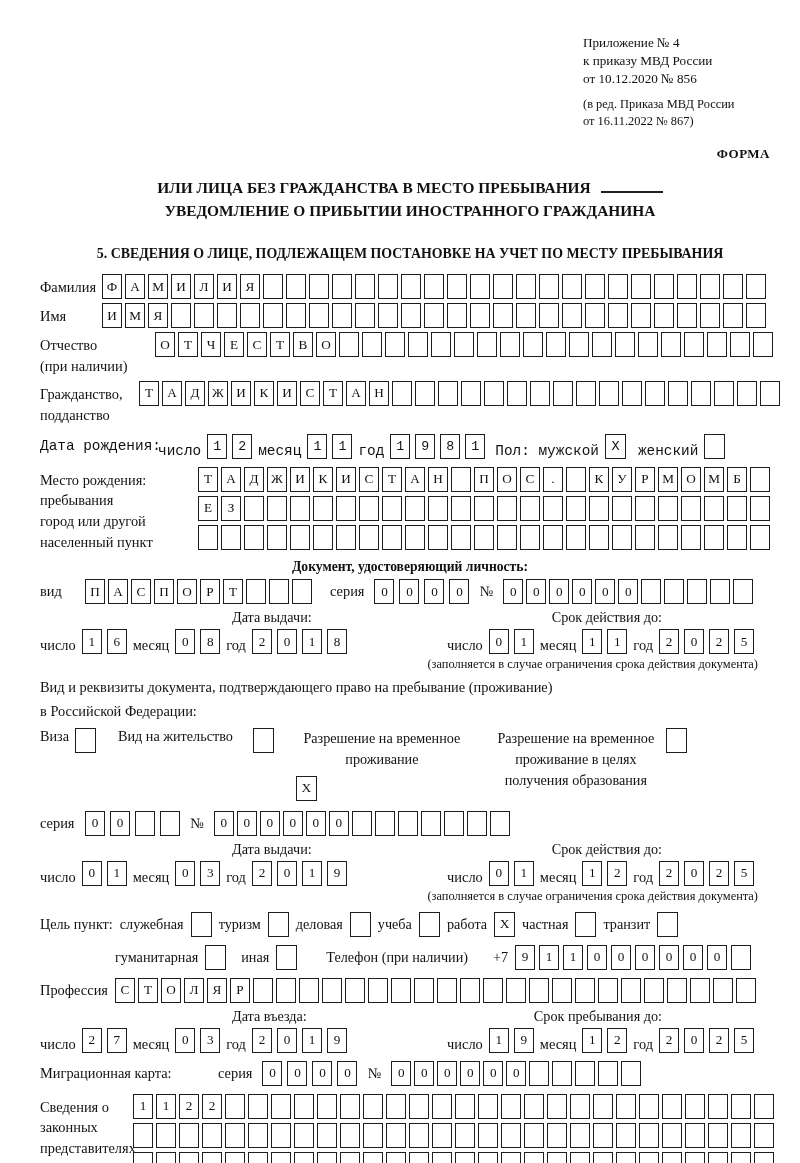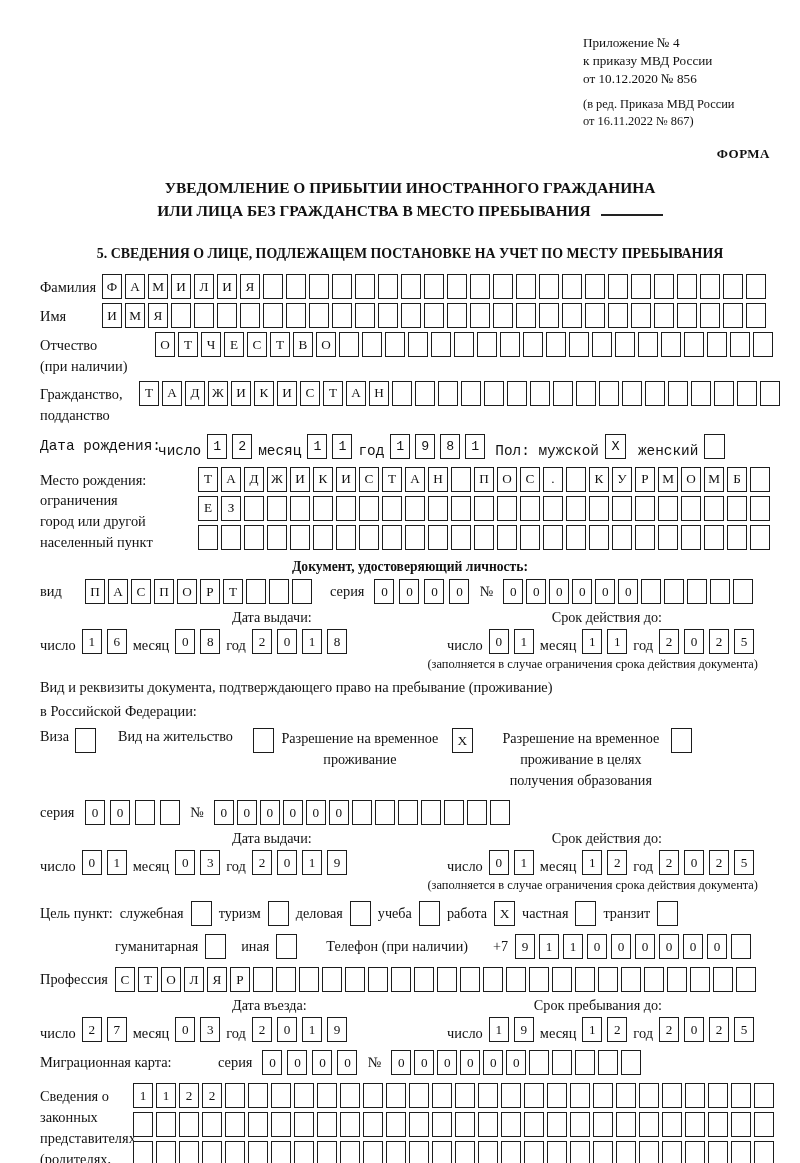--- a/index.html
+++ b/index.html
@@ -67,24 +67,24 @@
     <div>от 10.12.2020 № 856</div>
     <div class="amend">
       <div>(в ред. Приказа МВД России</div>
       <div>от 16.11.2022 № 867)</div>
     </div>
   </div>
 
   <div class="forma">ФОРМА</div>
 
   <div class="title">
-    <div>УВЕДОМЛЕНИЕ О ПРИБЫТИИ ИНОСТРАННОГО ГРАЖДАНИНА</div>
     <div>
       <span>ИЛИ ЛИЦА БЕЗ ГРАЖДАНСТВА В МЕСТО ПРЕБЫВАНИЯ</span><span class="uline"></span>
     </div>
+    <div>УВЕДОМЛЕНИЕ О ПРИБЫТИИ ИНОСТРАННОГО ГРАЖДАНИНА</div>
   </div>
 
   <div class="sec">5. СВЕДЕНИЯ О ЛИЦЕ, ПОДЛЕЖАЩЕМ ПОСТАНОВКЕ НА УЧЕТ ПО МЕСТУ ПРЕБЫВАНИЯ</div>
 
   <div class="row mt12">
     <div class="lbl w62">Фамилия</div>
     <div class="cells">
         <span class="cell">Ф</span>
         <span class="cell">А</span>
         <span class="cell">М</span>
@@ -250,21 +250,21 @@
       <span>Пол: мужской</span>
       <span class="cbox">X</span>
       <span style="margin-left:6px;">женский</span>
       <span class="cbox"></span>
     </div>
   </div>
 
   <div class="row mt8">
     <div class="lbl w158">
       <div>Место рождения:</div>
-      <div>ограничения</div>
+      <div>пребывания</div>
       <div>город или другой</div>
       <div>населенный пункт</div>
     </div>
     <div class="stack">
       <div class="cells">
           <span class="cell">Т</span>
           <span class="cell">А</span>
           <span class="cell">Д</span>
           <span class="cell">Ж</span>
           <span class="cell">И</span>
@@ -440,21 +440,21 @@
 
   <div class="permits">
     <div class="pitem">
       <span>Виза</span>
       <span class="cbox"></span>
     </div>
     <div class="pitem" style="margin-left:22px;gap:20px;">
       <span>Вид на жительство</span>
       <span class="cbox"></span>
     </div>
-    <div class="pitem" style="">
+    <div class="pitem" style="margin-left:22px;flex-direction:column;">
       <span class="pctr">Разрешение на временное проживание</span>
       <span class="cbox">X</span>
     </div>
     <div class="pitem" style="margin-left:24px;">
       <span class="pctr2">Разрешение на временное проживание в целях получения образования</span>
       <span class="cbox"></span>
     </div>
   </div>
 
   <div class="row mt10" style="align-items:center;">

